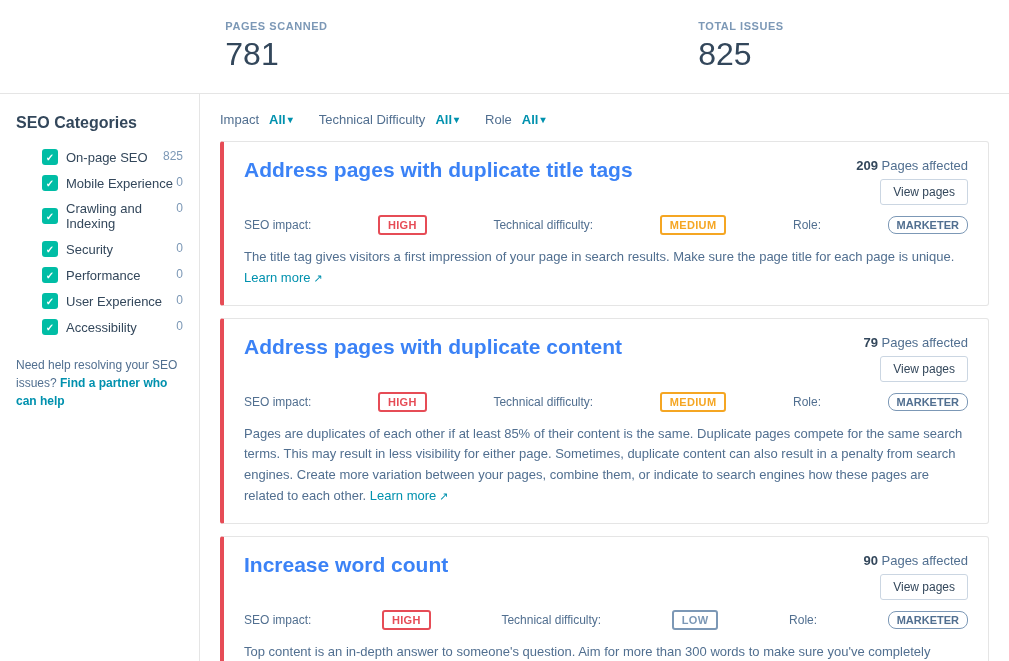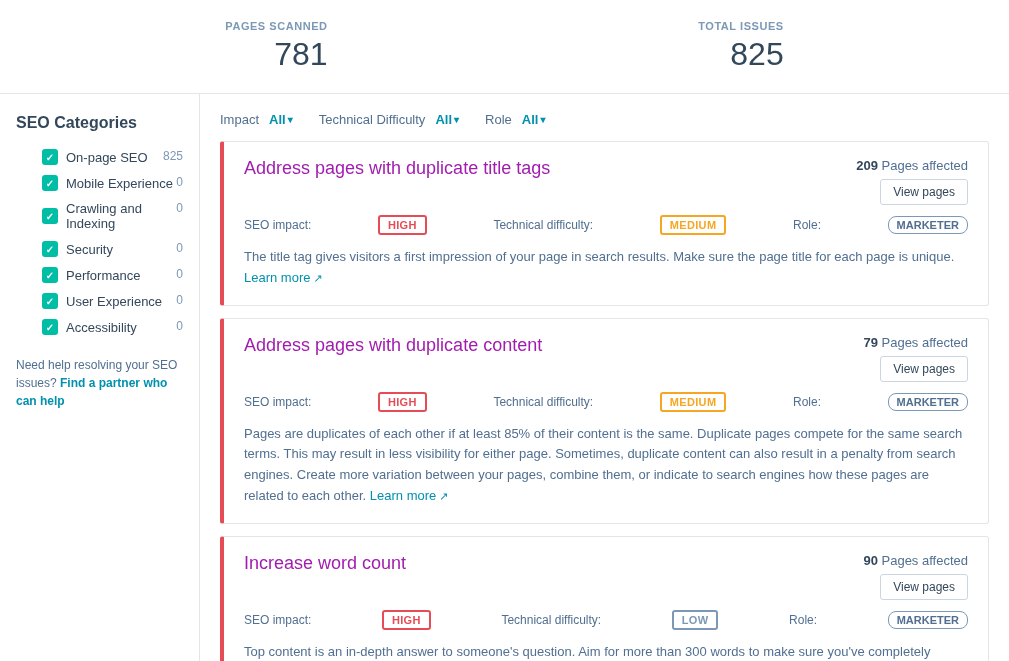--- a/index.html
+++ b/index.html
@@ -9,21 +9,21 @@
 
     
     .stats-bar {
       display: flex;
       justify-content: space-around;
       padding: 20px 40px;
       background: #fff;
       border-bottom: 1px solid #e5e5e5;
       margin: 0 0 0 0;
     }
-    .stat-item { text-align: right; }
+    .stat-item { text-align: left; }
     .stat-label { font-size: 11px; font-weight: 600; color: #7c98b6; letter-spacing: 0.05em; text-transform: uppercase; margin-bottom: 4px; }
     .stat-value { font-size: 32px; font-weight: 300; color: #33475b; }
 
     
     .main-layout { display: flex; flex: 1; }
 
     
     .sidebar {
       width: 200px;
       min-width: 200px;
@@ -90,21 +90,21 @@
       margin-bottom: 12px;
       padding: 16px 20px;
       background: #fff;
     }
     .issue-card-header {
       display: flex;
       justify-content: space-between;
       align-items: flex-start;
       margin-bottom: 10px;
     }
-    .issue-title { font-size: 18px; font-weight: 400; color: #a21caf; }
+    .issue-title { font-size: 21px; font-weight: 700; color: #3b82f6; }
     .issue-meta-right { text-align: right; }
     .pages-affected { font-size: 13px; color: #516f90; margin-bottom: 6px; }
     .pages-affected strong { color: #33475b; font-weight: 700; }
     .view-pages-btn {
       padding: 5px 12px;
       background: #fff;
       border: 1px solid #cbd6e2;
       border-radius: 3px;
       font-size: 12px;
       color: #33475b;

